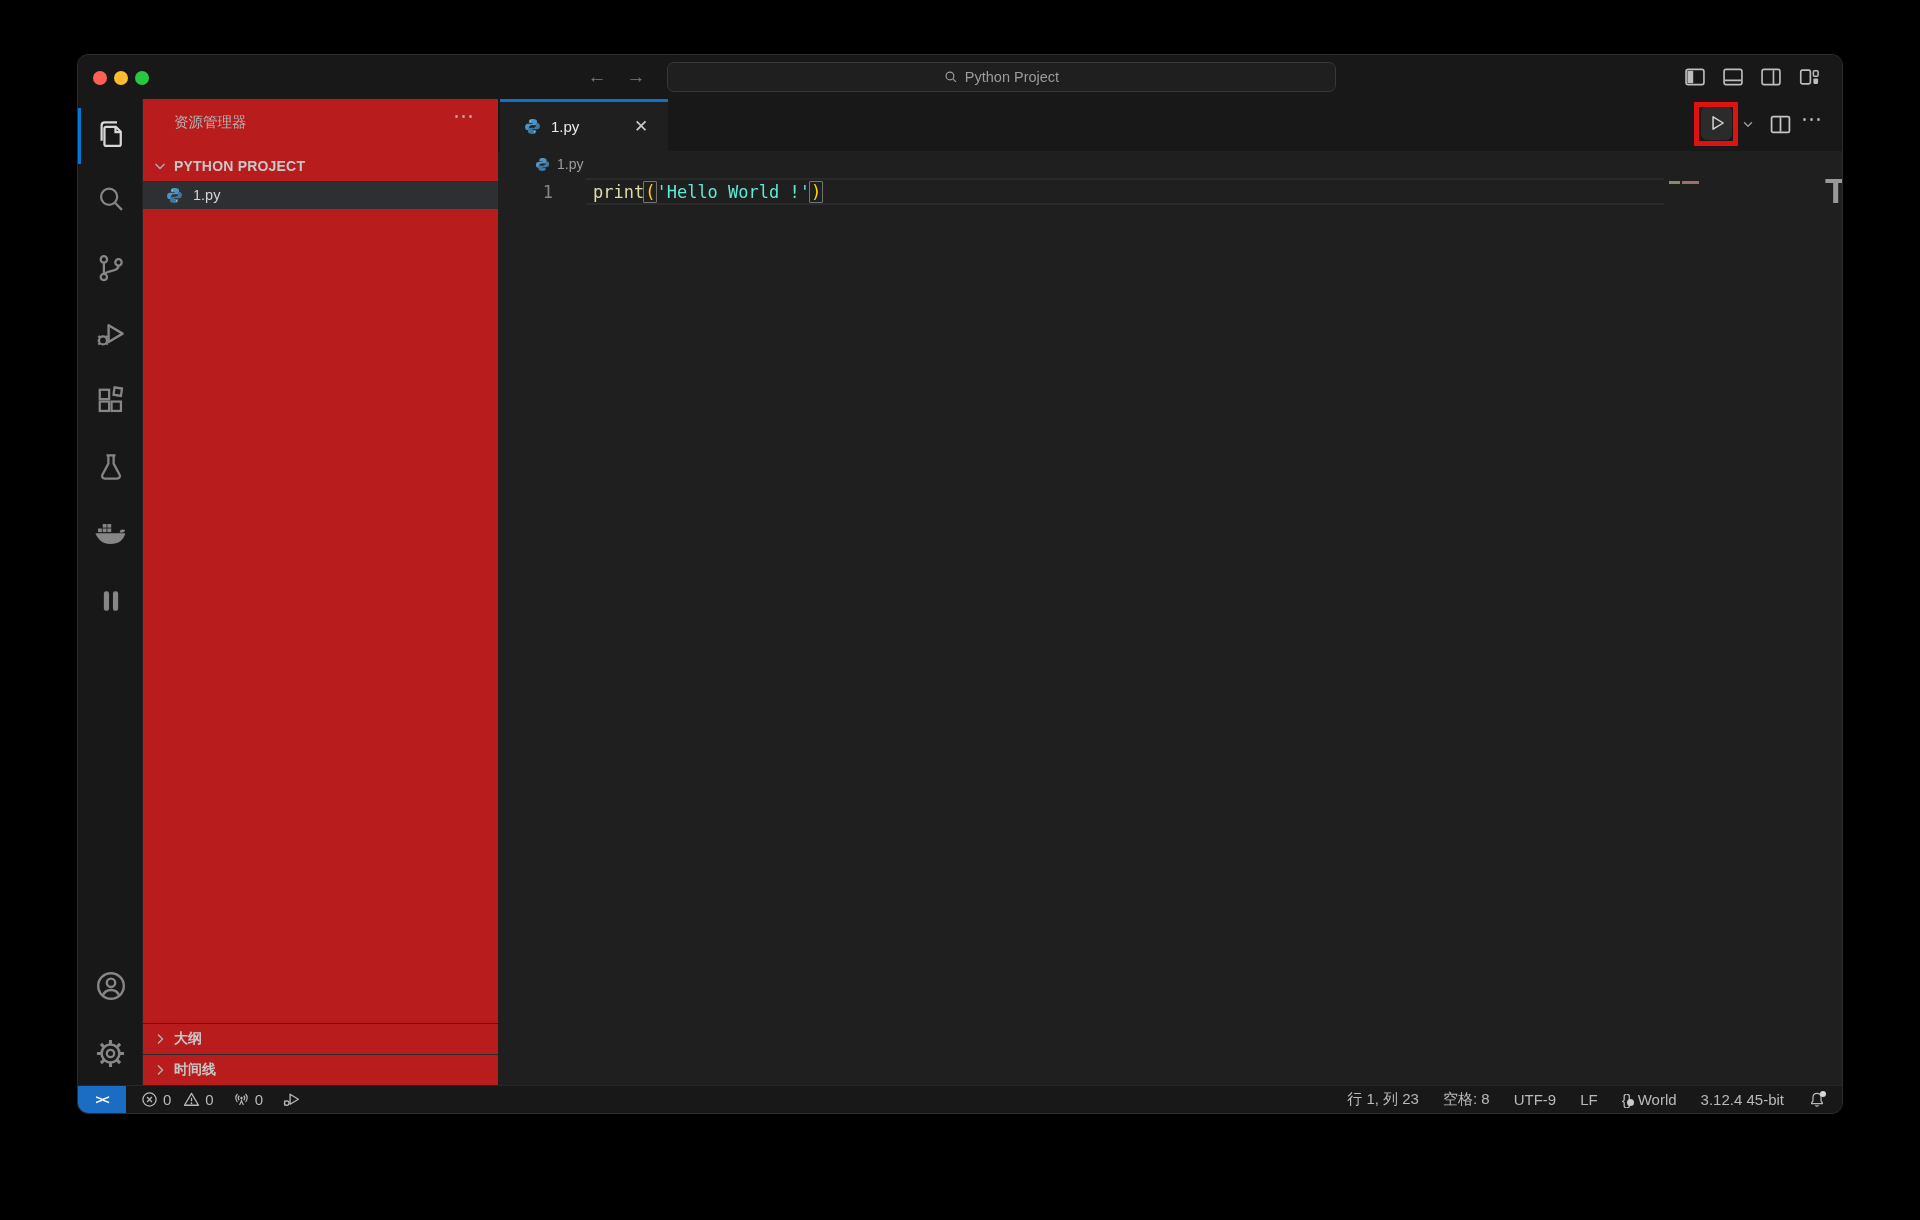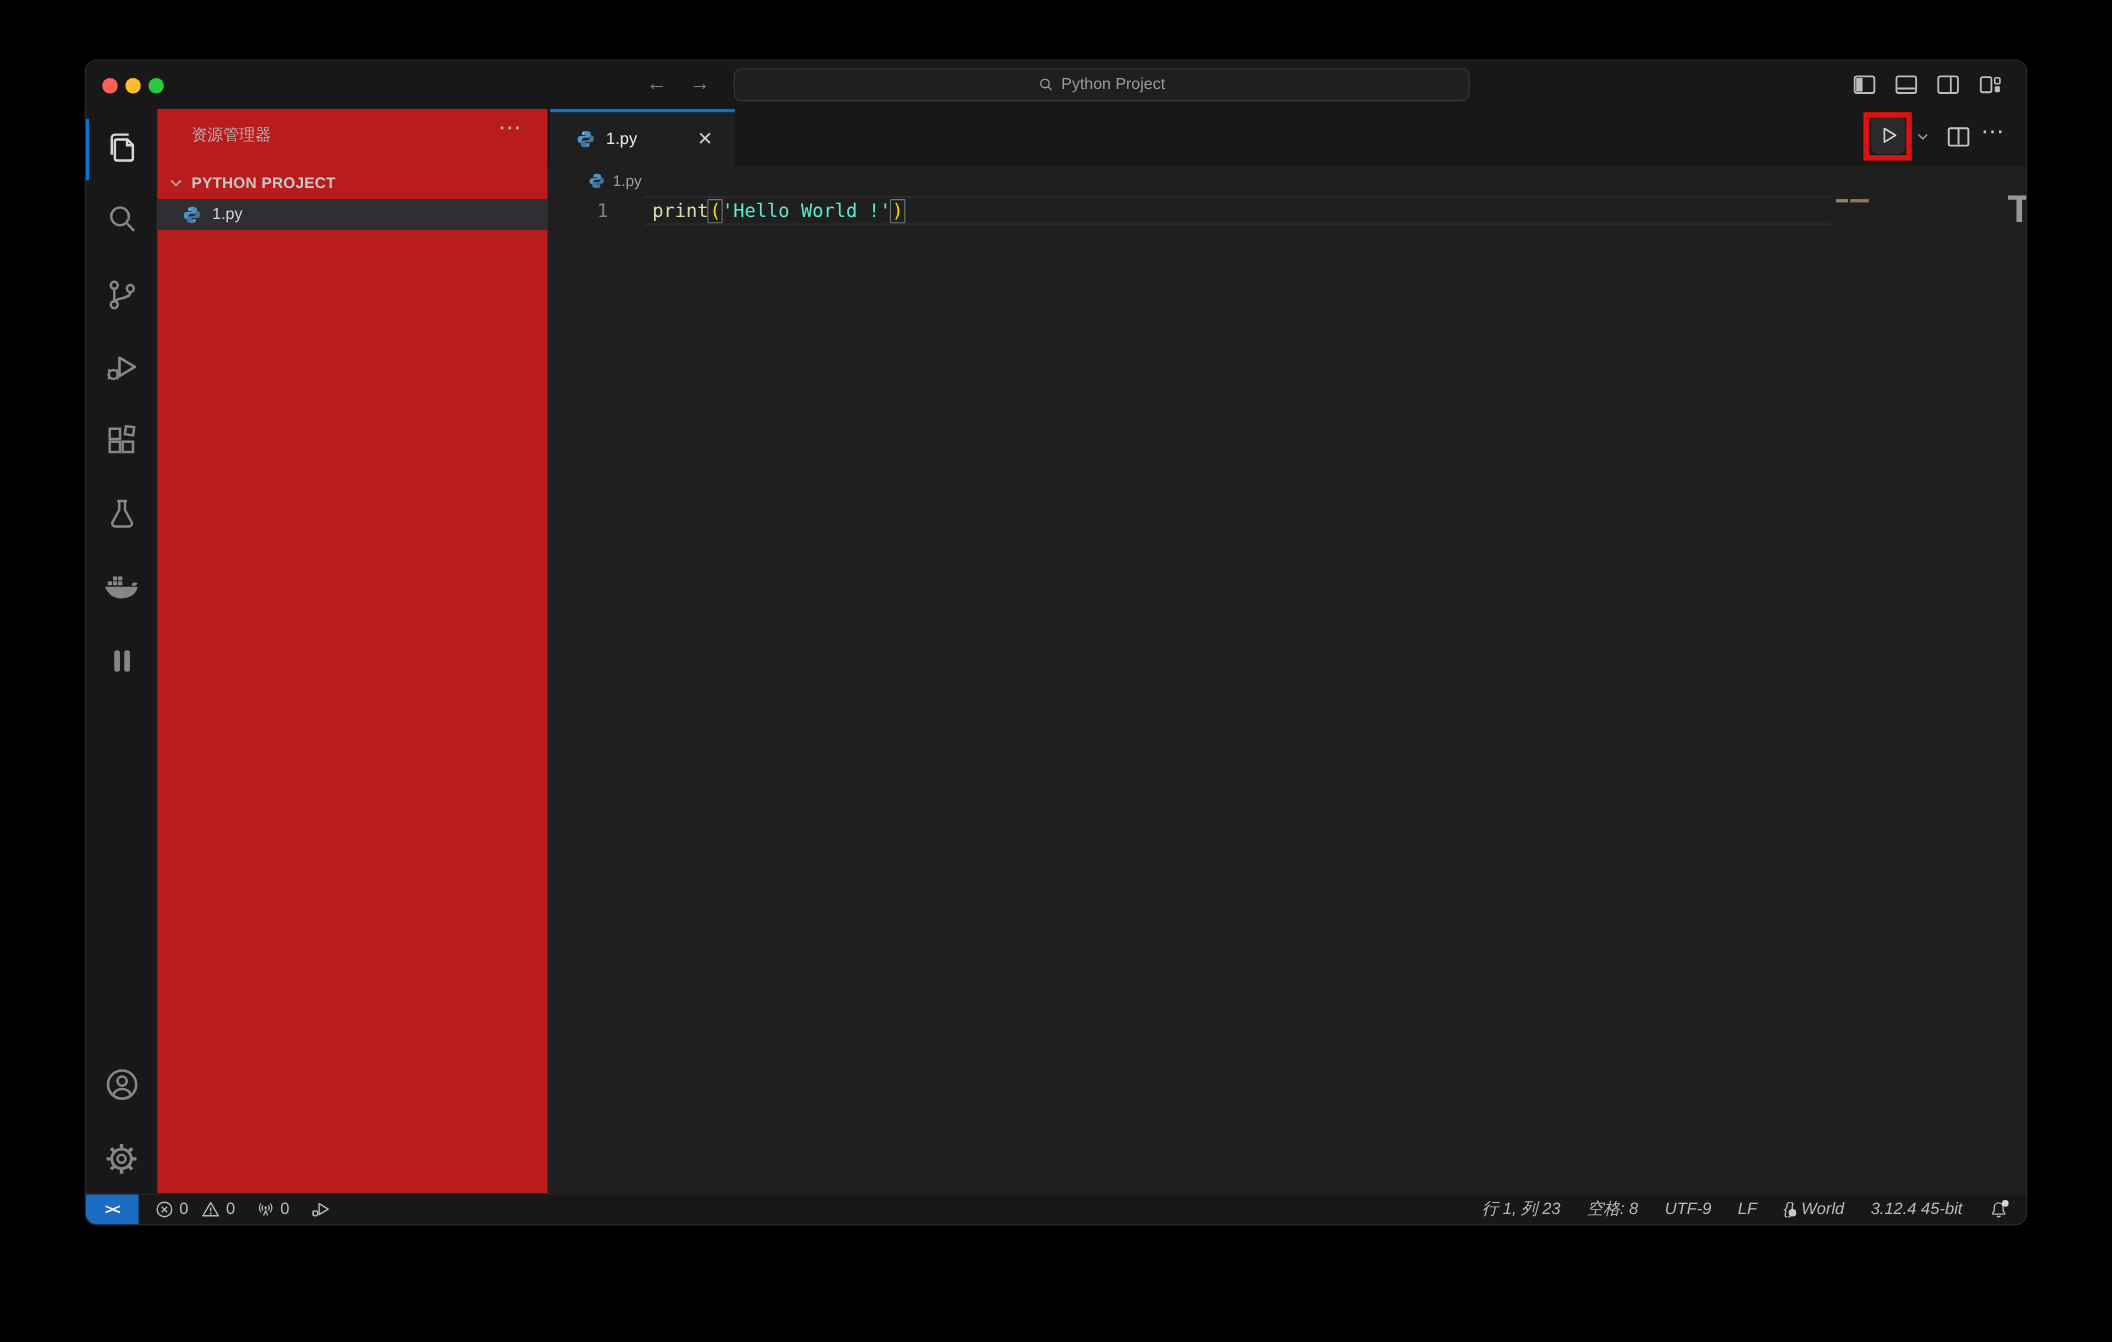--- a/index.html
+++ b/index.html
@@ -108,21 +108,21 @@
   
   .statusbar { position:absolute; left:0; right:0; bottom:0; height:28px; background:#181818;
                border-top:1px solid #262626; display:flex; align-items:center;
                color:#b9b9b9; font-size:15px; }
   .remote { width:48px; height:28px; background:#1a6dc2; color:#fff; display:flex;
             align-items:center; justify-content:center; font-size:13px; font-weight:bold;
             letter-spacing:-1px; flex:none; }
   .sb-left { display:flex; align-items:center; margin-left:15px; gap:19px; }
   .stat-item { display:flex; align-items:center; gap:5px; }
   .stat-icon { width:17px; height:17px; color:#b9b9b9; }
-  .sb-right { margin-left:auto; display:flex; align-items:center; gap:24px; margin-right:16px;font-style:italic; }
+  .sb-right { margin-left:auto; display:flex; align-items:center; gap:24px; margin-right:16px; }
   .lang-item { display:flex; align-items:center; gap:6px; }
   .lang-braces { position:relative; font-size:15px; }
   .lang-dot { position:absolute; right:-2px; bottom:2px; width:7px; height:7px;
               border-radius:50%; background:#c9c9c9; }
   .bell-wrap { position:relative; width:18px; height:18px; color:#b9b9b9; }
   .bell-dot { position:absolute; right:0px; top:0px; width:6px; height:6px; border-radius:50%;
               background:#d6d6d6; }
 </style>
 </head>
 <body>
@@ -286,20 +286,32 @@
       <svg class="pyicon" viewBox="0 0 16 16">
         <path fill="#4e93c4" d="M7.9 1C6.1 1 4.6 1.6 4.6 3.1v1.6h3.5v.7H3.4C1.8 5.4 1 6.8 1 8.4s.8 3 2.4 3h1.2V9.5c0-1.4 1.2-2.6 2.6-2.6h2.9c1.2 0 2.2-1 2.2-2.2V3.1C12.3 1.6 9.7 1 7.9 1z"></path>
         <path fill="#40789f" d="M8.1 15c1.8 0 3.3-.6 3.3-2.1v-1.6H7.9v-.7h4.7c1.6 0 2.4-1.4 2.4-3s-.8-3-2.4-3h-1.2v1.9c0 1.4-1.2 2.6-2.6 2.6H5.9c-1.2 0-2.2 1-2.2 2.2v1.6C3.7 14.4 6.3 15 8.1 15z"></path>
         <circle cx="6.1" cy="2.9" r=".55" fill="#cfe3f0"></circle>
           <circle cx="9.9" cy="13.1" r=".55" fill="#cfe3f0"></circle>
       </svg>
       <span class="sb-file-label">1.py</span>
     </div>
 
     <div class="sb-bottom">
+      <div class="sb-pane">
+        <svg class="sb-chevron" viewBox="0 0 16 16">
+          <path d="M6 3.5L10.5 8 6 12.5" fill="none" stroke="currentColor" stroke-width="1.4"></path>
+        </svg>
+        <span class="sb-pane-label">大纲</span>
+      </div>
+      <div class="sb-pane">
+        <svg class="sb-chevron" viewBox="0 0 16 16">
+          <path d="M6 3.5L10.5 8 6 12.5" fill="none" stroke="currentColor" stroke-width="1.4"></path>
+        </svg>
+        <span class="sb-pane-label">时间线</span>
+      </div>
     </div>
   </div>
 
   <div class="editor">
     <div class="tabbar">
       <div class="tab">
         <svg class="pyicon" viewBox="0 0 16 16">
           <path fill="#4e93c4" d="M7.9 1C6.1 1 4.6 1.6 4.6 3.1v1.6h3.5v.7H3.4C1.8 5.4 1 6.8 1 8.4s.8 3 2.4 3h1.2V9.5c0-1.4 1.2-2.6 2.6-2.6h2.9c1.2 0 2.2-1 2.2-2.2V3.1C12.3 1.6 9.7 1 7.9 1z"></path>
           <path fill="#40789f" d="M8.1 15c1.8 0 3.3-.6 3.3-2.1v-1.6H7.9v-.7h4.7c1.6 0 2.4-1.4 2.4-3s-.8-3-2.4-3h-1.2v1.9c0 1.4-1.2 2.6-2.6 2.6H5.9c-1.2 0-2.2 1-2.2 2.2v1.6C3.7 14.4 6.3 15 8.1 15z"></path>
           <circle cx="6.1" cy="2.9" r=".55" fill="#cfe3f0"></circle>

